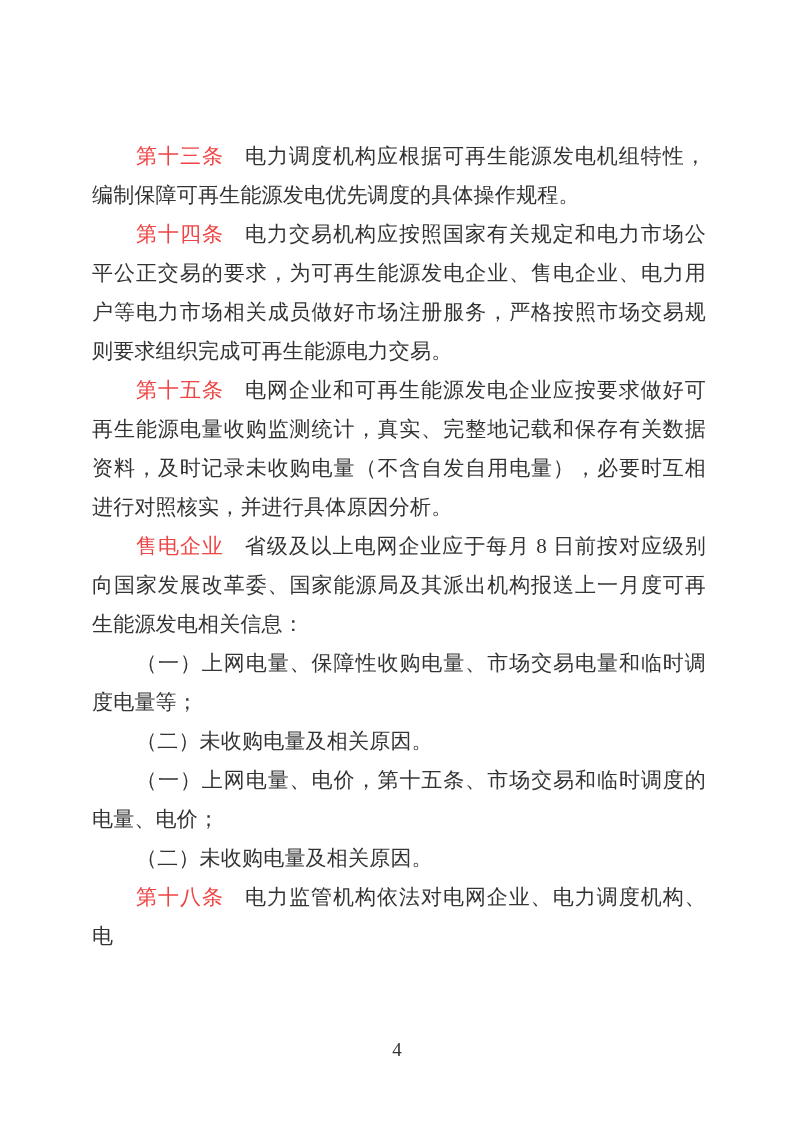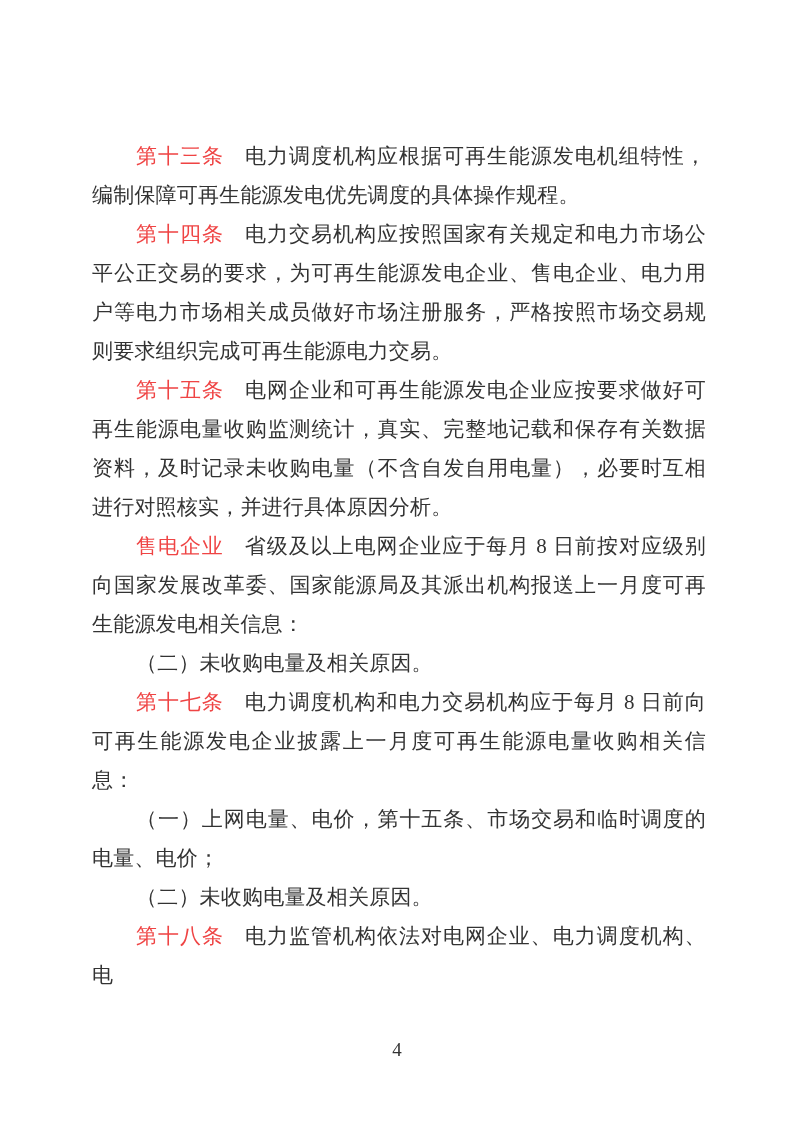--- a/index.html
+++ b/index.html
@@ -56,22 +56,22 @@
 </head>
 <body>
 
 <div class="page">
   <div class="content">
 
   <p class="para"><b class="art-label">第十三条</b><span>电力调度机构应根据可再生能源发电机组特性，编制保障可再生能源发电优先调度的具体操作规程。</span></p>
       <p class="para"><b class="art-label">第十四条</b><span>电力交易机构应按照国家有关规定和电力市场公平公正交易的要求，为可再生能源发电企业、售电企业、电力用户等电力市场相关成员做好市场注册服务，严格按照市场交易规则要求组织完成可再生能源电力交易。</span></p>
       <p class="para"><b class="art-label">第十五条</b><span>电网企业和可再生能源发电企业应按要求做好可再生能源电量收购监测统计，真实、完整地记载和保存有关数据资料，及时记录未收购电量（不含自发自用电量），必要时互相进行对照核实，并进行具体原因分析。</span></p>
       <p class="para"><b class="art-label">售电企业</b><span>省级及以上电网企业应于每月 8 日前按对应级别向国家发展改革委、国家能源局及其派出机构报送上一月度可再生能源发电相关信息：</span></p>
+      <p class="para"><span>（一）上网电量、保障性收购电量、市场交易电量和临时调度电量等；</span></p>
       <p class="para"><span>（二）未收购电量及相关原因。</span></p>
-      <p class="para"><b class="art-label">第十七条</b><span>电力调度机构和电力交易机构应于每月 8 日前向可再生能源发电企业披露上一月度可再生能源电量收购相关信息：</span></p>
       <p class="para"><span>（一）上网电量、电价，第十五条、市场交易和临时调度的电量、电价；</span></p>
       <p class="para"><span>（二）未收购电量及相关原因。</span></p>
       <p class="para"><b class="art-label">第十八条</b><span>电力监管机构依法对电网企业、电力调度机构、电</span></p>
     </div>
   <div class="page-footer">
     <span class="page-number">4</span>
   </div>
 </div>
 
 </body></html>

